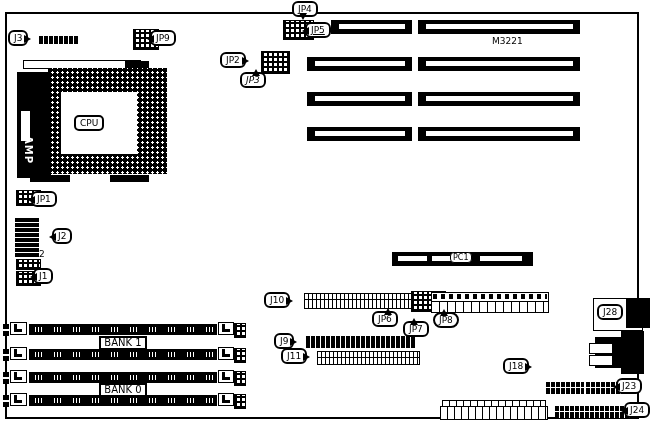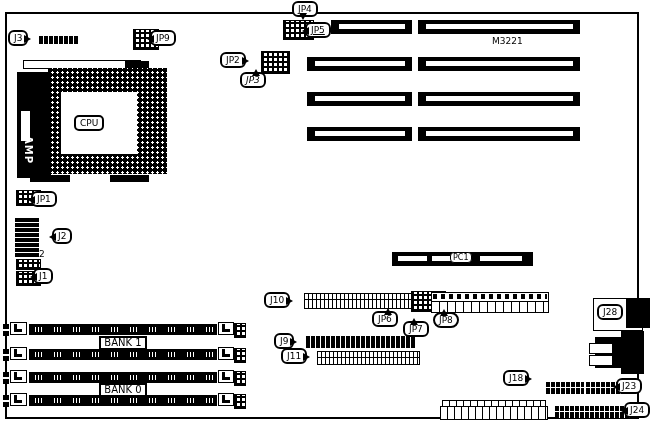--- a/index.html
+++ b/index.html
@@ -39,21 +39,21 @@
   .ptr::after{content:"";position:absolute;right:4px;top:-9px;border:4px solid transparent;border-bottom:7px solid #000;}
   .pb::after{content:"";position:absolute;left:5px;bottom:-9px;border:4px solid transparent;border-top:7px solid #000;}
 
   #cl-j3{left:8px;top:30px;}     #cl-jp9{left:150px;top:30px;}
   #cl-jp4{left:292px;top:1px;}   #cl-jp5{left:305px;top:22px;text-decoration:underline;}
   #cl-jp2{left:220px;top:52px;}  #cl-jp3{left:240px;top:72px;font-style:italic;}
   #cl-jp1{left:31px;top:191px;}  #cl-j2{left:52px;top:228px;text-align:center;}  #cl-j1{left:33px;top:268px;}
   #cl-j10{left:264px;top:292px;} #cl-jp6{left:372px;top:311px;}
   #cl-jp7{left:403px;top:321px;} #cl-jp8{left:433px;top:312px;border-radius:8px;}
   #cl-j9{left:274px;top:333px;}  #cl-j11{left:281px;top:348px;}
-  #cl-j18{left:503px;top:370px;text-align:center;} #cl-j23{left:616px;top:378px;} #cl-j24{left:624px;top:402px;}
+  #cl-j18{left:503px;top:358px;text-align:center;} #cl-j23{left:616px;top:378px;} #cl-j24{left:624px;top:402px;}
   #cl-j28{left:597px;top:304px;} #cl-cpu{left:74px;top:115px;border-radius:5px;}
 
   
   #heatsink{left:23px;top:60px;width:101px;height:7px;background:#fff;border:1.5px solid #000;z-index:2;}
   #heatsink-sq{left:125px;top:61px;width:9px;height:8px;z-index:2;}
   #cpu-socket{left:48px;top:68px;width:104px;height:106px;background-color:#000;z-index:2;
       background-image:radial-gradient(#fff 1px,transparent 1.3px);background-size:5px 5px;background-position:2px 2px;}
   #cpu-inner{left:61px;top:92px;width:61px;height:62px;background:#fff;z-index:3;}
   #amp-bar{left:17px;top:72px;width:19px;height:106px;background:#000;z-index:2;}
   #amp-notch{left:4px;top:39px;width:9px;height:30px;background:#fff;position:absolute;}

